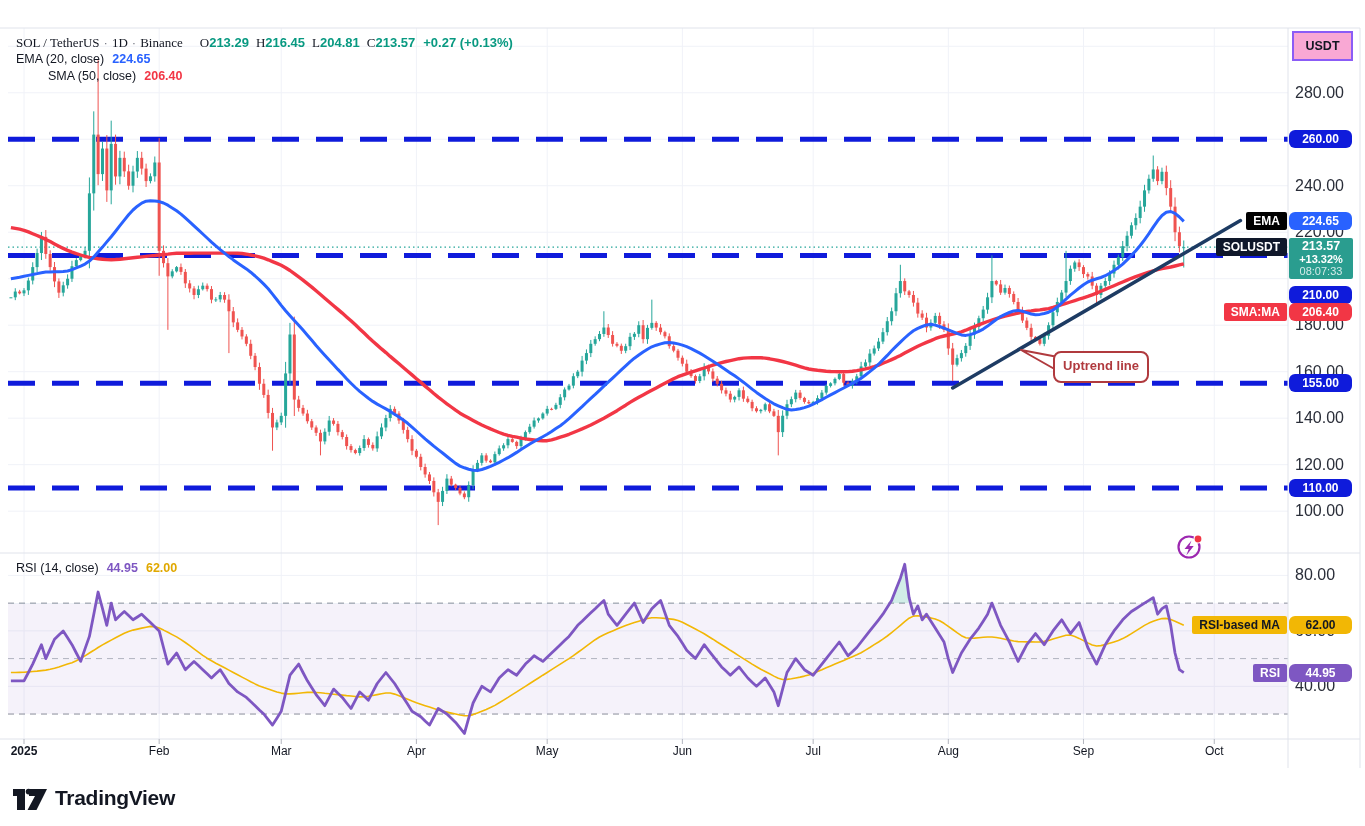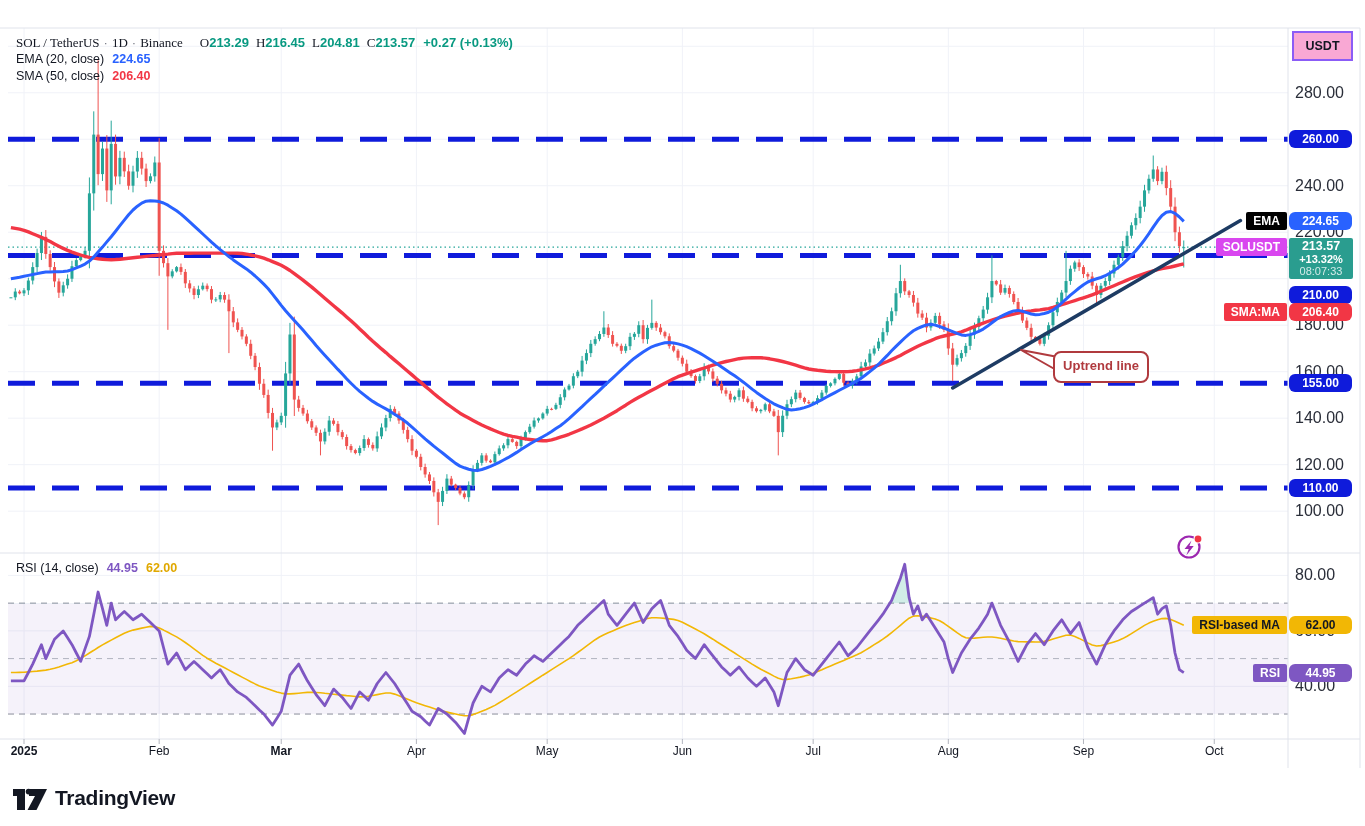--- a/index.html
+++ b/index.html
@@ -645,21 +645,21 @@
       <line x1="1214.2800000000002" y1="739" x2="1214.2800000000002" y2="744" stroke="#b2b5be" stroke-width="1"></line>
     </svg>
 
 
   <div class="legend" style="top:35px;">
     <span class="lab">SOL / TetherUS</span><span class="sep">·</span><span class="lab">1D</span><span class="sep">·</span><span class="lab">Binance</span><span class="ohlc-group"><span class="lab">O</span><span class="grn">213.29</span><span class="lab">H</span><span class="grn">216.45</span><span class="lab">L</span><span class="grn">204.81</span><span class="lab">C</span><span class="grn">213.57</span><span class="grn" style="margin-left:8px;">+0.27 (+0.13%)</span></span>
   </div>
   <div class="legend-sub" style="top:52px;">
     <span>EMA (20, close)</span><span class="v-ema">224.65</span>
   </div>
-  <div class="legend-sub" style="top:69px;">
+  <div class="legend-sub" style="top:69px;margin-left:32px;">
     <span>SMA (50, close)</span><span class="v-sma">206.40</span>
   </div>
   <div class="legend-sub" style="top:561px;">
     <span>RSI (14, close)</span><span class="v-rsi">44.95</span><span class="v-rsima">62.00</span>
   </div>
 
   <div class="usdt-btn">USDT</div>
 
   <div class="callout">Uptrend line</div>
 
@@ -686,21 +686,21 @@
       <div class="axis-tick" style="top: 317.204px;">180.00</div>
       <div class="axis-tick" style="top: 363.693px;">160.00</div>
       <div class="axis-tick" style="top: 410.182px;">140.00</div>
       <div class="axis-tick" style="top: 456.671px;">120.00</div>
       <div class="axis-tick" style="top: 503.16px;">100.00</div>
       <div class="axis-tick rsi-tick" style="top: 567.409px;">80.00</div>
       <div class="axis-tick rsi-tick" style="top: 622.864px;">60.00</div>
       <div class="axis-tick rsi-tick" style="top: 678.318px;">40.00</div>
       <div class="month-label bold" style="left: 24px;">2025</div>
       <div class="month-label" style="left: 159.16px;">Feb</div>
-      <div class="month-label" style="left: 281.24px; font-weight: bold;">Mar</div>
+      <div class="month-label" style="left: 281.24px;">Mar</div>
       <div class="month-label" style="left: 416.4px;">Apr</div>
       <div class="month-label" style="left: 547.2px;">May</div>
       <div class="month-label" style="left: 682.36px;">Jun</div>
       <div class="month-label" style="left: 813.16px;">Jul</div>
       <div class="month-label" style="left: 948.32px;">Aug</div>
       <div class="month-label" style="left: 1083.48px;">Sep</div>
       <div class="month-label" style="left: 1214.28px;">Oct</div>
       <div class="value-box" style="top: 139.249px; background: rgb(15, 27, 219);">260.00</div>
       <div class="value-box" style="top: 295px; background: rgb(15, 27, 219);">210.00</div>
       <div class="value-box" style="top: 383.316px; background: rgb(15, 27, 219);">155.00</div>
@@ -708,18 +708,18 @@
       <div class="value-box" style="top: 221.418px; background: rgb(41, 98, 255);">224.65</div>
       <div class="value-box" style="top: 312px; background: rgb(242, 54, 69);">206.40</div>
       <div class="symbol-box" style="top: 238.173px; background: rgb(42, 157, 143);">
         <div class="r1">213.57</div>
         <div class="r2">+13.32%</div>
         <div class="r3">08:07:33</div>
       </div>
       <div class="value-box" style="top: 625.318px; background: rgb(242, 183, 5); color: rgb(19, 23, 34);">62.00</div>
       <div class="value-box" style="top: 672.593px; background: rgb(126, 87, 194);">44.95</div>
       <div class="tag-label" style="top: 221.418px; background: #000000;">EMA</div>
-      <div class="tag-label" style="top: 247.173px; background: #d946ef;">SOLUSDT</div>
+      <div class="tag-label" style="top: 247.173px; background: #0f172a;">SOLUSDT</div>
       <div class="tag-label" style="top: 312px; background: rgb(242, 54, 69);">SMA:MA</div>
       <div class="tag-label" style="top: 625.318px; background: rgb(242, 183, 5); color: rgb(19, 23, 34);">RSI-based MA</div>
       <div class="tag-label" style="top: 672.593px; background: rgb(126, 87, 194);">RSI</div>
     </div>
 </div>
 
 </body></html>

